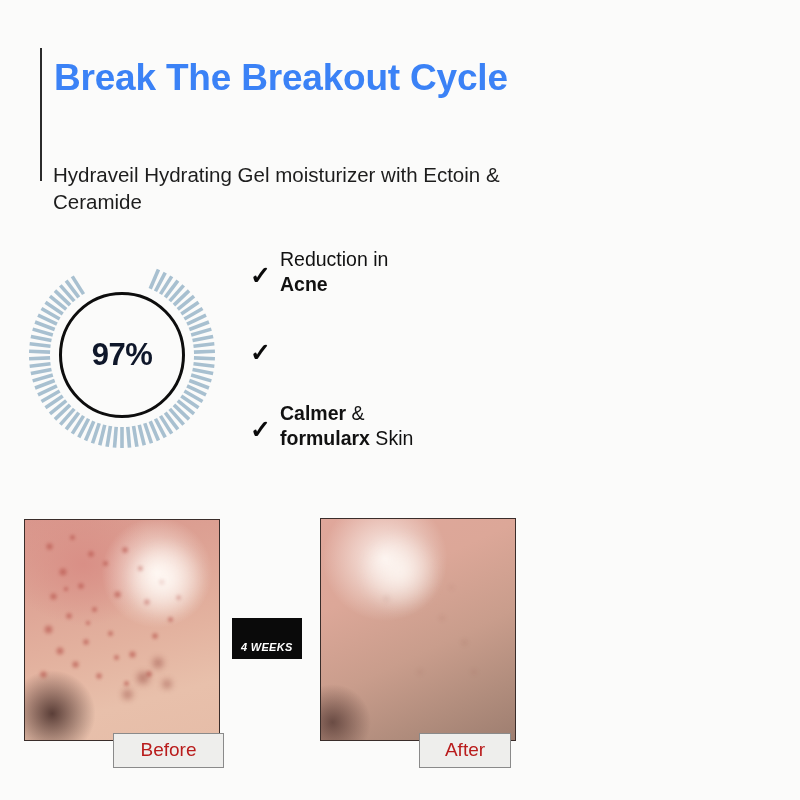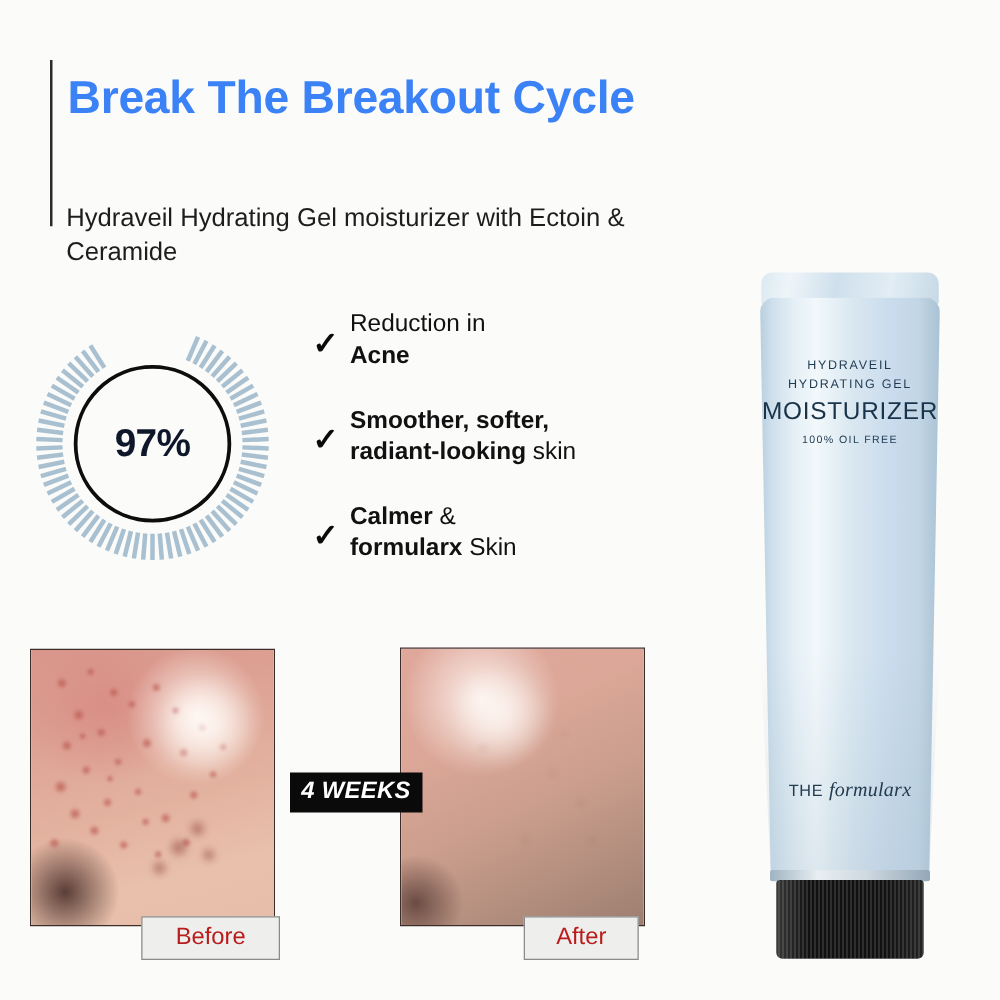--- a/index.html
+++ b/index.html
@@ -135,24 +135,24 @@
       radial-gradient(circle at 33% 18%, rgba(255,248,244,0.9) 0%, rgba(255,248,244,0) 28%),
       radial-gradient(circle at 6% 92%, rgba(70,44,40,0.7) 0%, rgba(70,44,40,0) 14%),
       linear-gradient(155deg, #e0a79b 0%, #dca798 30%, #c99d8c 58%, #b08c7c 82%, #9e7e70 100%);
   }
   .blemish { position: absolute; border-radius: 50%; }
 
   #weeks-badge {
     position: absolute;
     left: 232px;
     top: 618px;
-    padding: 4px 9px 6px;
+    padding: 23px 9px 6px;
     background: #0a0a0a;
     color: #ffffff;
-    font-size: 19px;
+    font-size: 11px;
     font-weight: bold;
     font-style: italic;
     letter-spacing: 0.3px;
     white-space: nowrap;
   }
 
   .photo-label {
     position: absolute;
     background: #eeeeec;
     border: 1px solid #8a8a8a;
@@ -327,24 +327,20 @@
     <div class="benefit">
       <span class="benefit-check">✓</span>
       <span class="benefit-text">
         <span>Reduction in</span><br>
         <b>Acne</b>
       </span>
     </div>
 
     <div class="benefit">
       <span class="benefit-check">✓</span>
-      <span class="benefit-text">
-        <b>Smoother, softer,</b><br>
-        <b>radiant-looking</b><span> skin</span>
-      </span>
     </div>
 
     <div class="benefit">
       <span class="benefit-check">✓</span>
       <span class="benefit-text">
         <b>Calmer</b><span> &amp;</span><br>
         <b>formularx</b><span> Skin</span>
       </span>
     </div>
 
@@ -402,35 +398,14 @@
         <div class="blemish" style="left: 128px; top: 66px; width: 5px; height: 5px; background: radial-gradient(circle, rgba(150, 92, 82, 0.55) 0%, rgba(150, 92, 82, 0) 72%); filter: blur(2.4px); opacity: 0.7;"></div>
         <div class="blemish" style="left: 36px; top: 10px; width: 86px; height: 86px; background: radial-gradient(circle, rgba(255, 252, 248, 0.8) 0%, rgba(255, 252, 248, 0) 66%); filter: blur(6px); opacity: 1;"></div>
       </div>
   </div>
 
   <div id="weeks-badge">4 WEEKS</div>
 
   <div class="photo-label" id="label-before">Before</div>
   <div class="photo-label" id="label-after">After</div>
 
-  <div id="tube">
-    <div id="tube-seal"></div>
-    <div id="tube-body"></div>
-    <div id="tube-shadow"></div>
-
-    <div id="tube-label">
-      <div id="tl-brand1">HYDRAVEIL</div>
-      <div id="tl-brand2">HYDRATING GEL</div>
-      <div id="tl-product">MOISTURIZER</div>
-      <div id="tl-claim">100% OIL FREE</div>
-    </div>
-
-    <div id="tube-brandmark">
-      <span id="tbm-the">THE</span>
-      <span id="tbm-name">formularx</span>
-    </div>
-
-    <div id="tube-rim"></div>
-    <div id="tube-cap"></div>
-    <div id="tube-cap-gloss"></div>
-  </div>
 
 </div>
 
 </body></html>

